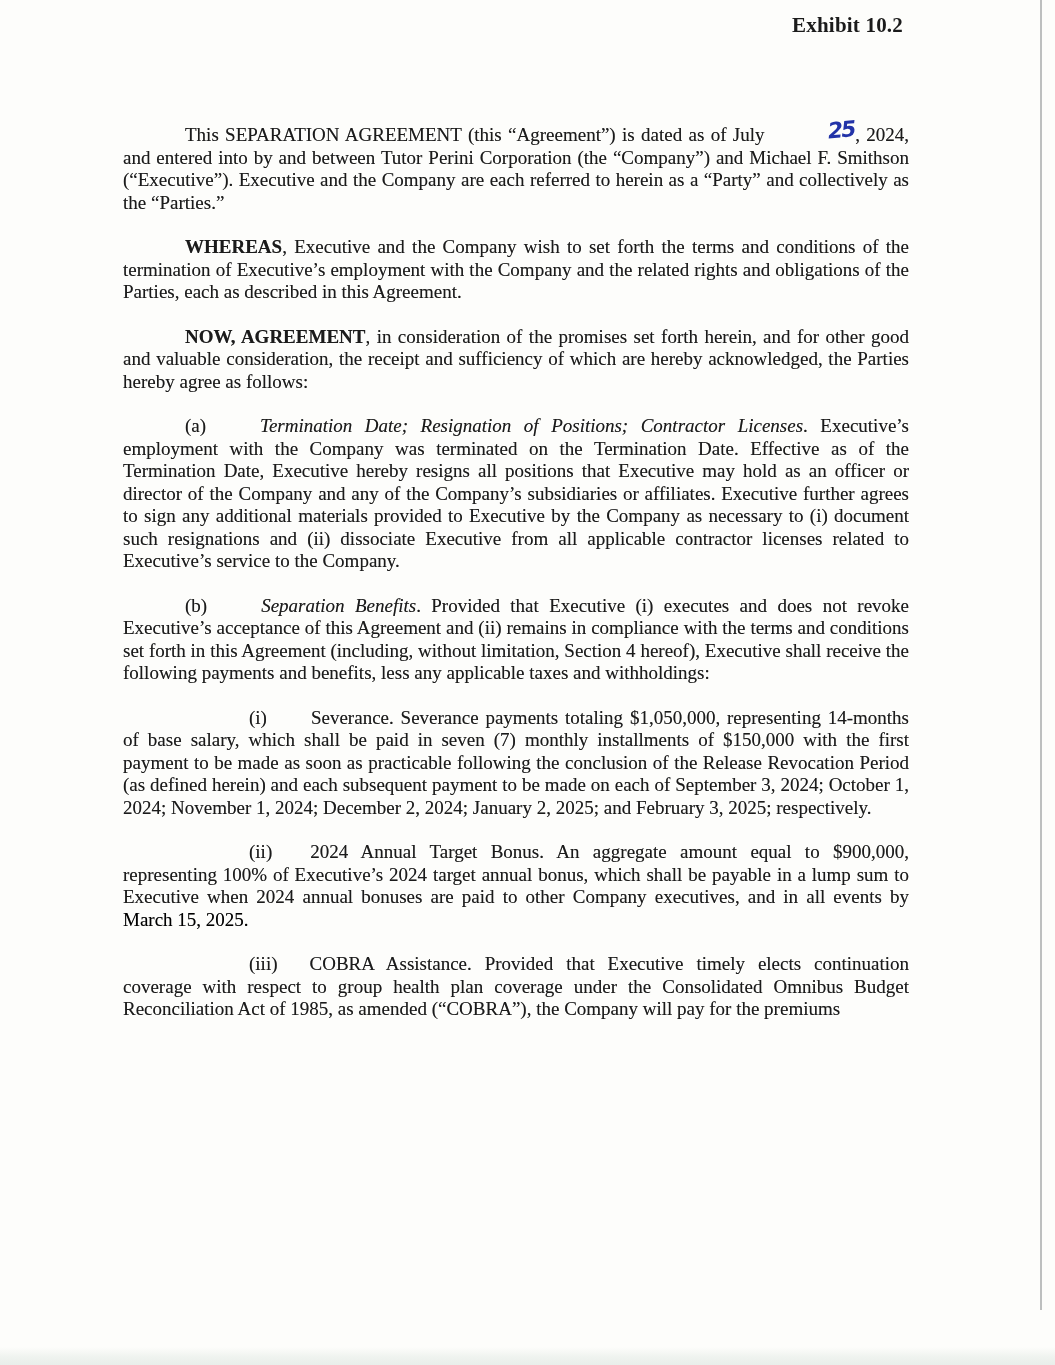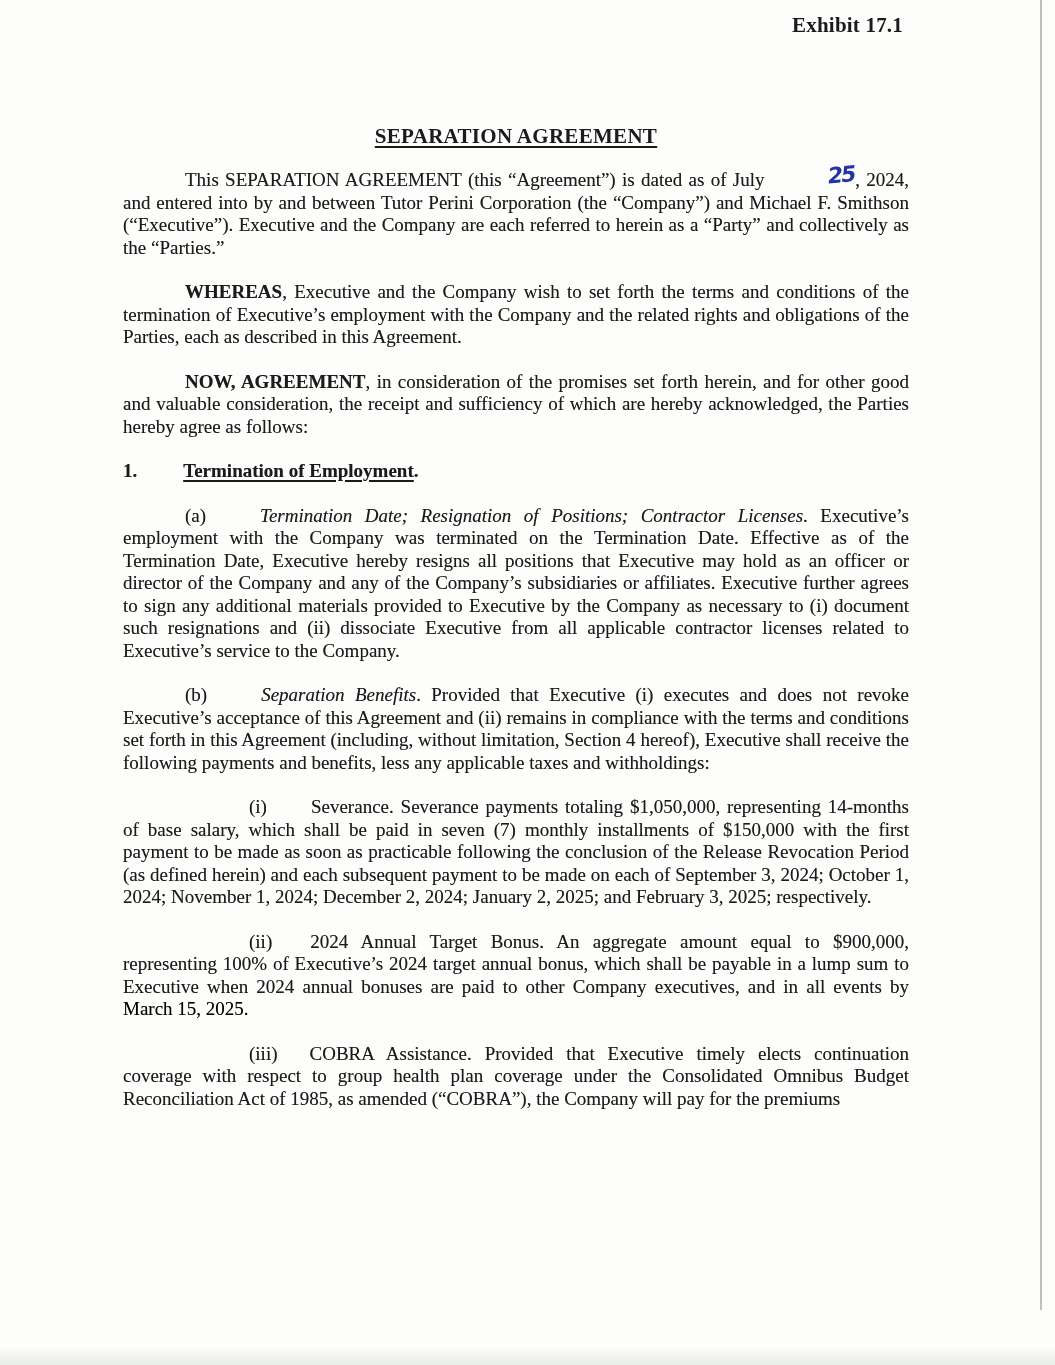--- a/index.html
+++ b/index.html
@@ -83,34 +83,32 @@
     bottom: 0;
     height: 18px;
     background: linear-gradient(to bottom, rgba(240,244,240,0) 0%, #eff3ef 55%, #e9eeea 100%);
   }
 </style>
 </head>
 <body>
 
 <div class="page">
 
-  <div class="exhibit">Exhibit 17.1</div>
+  <div class="exhibit">Exhibit 10.2</div>
 
   <div class="content">
 
-    <h1 class="title">SEPARATION AGREEMENT</h1>
 
     <p class="para indent-1"><span class="run-n">This SEPARATION AGREEMENT (this “</span><span class="run-u">Agreement</span><span class="run-n">”) is dated as of July</span><span class="run-hand">25</span><span class="run-n">, 2024, and entered into by and between Tutor Perini Corporation (the “</span><span class="run-u">Company</span><span class="run-n">”) and Michael F. Smithson (“</span><span class="run-u">Executive</span><span class="run-n">”). Executive and the Company are each referred to herein as a “</span><span class="run-u">Party</span><span class="run-n">” and collectively as the “</span><span class="run-u">Parties</span><span class="run-n">.”</span></p>
 
 
     <p class="para indent-1"><span class="run-b">WHEREAS</span><span class="run-n">, Executive and the Company wish to set forth the terms and conditions of the termination of Executive’s employment with the Company and the related rights and obligations of the Parties, each as described in this Agreement.</span></p>
 
     <p class="para indent-1"><span class="run-b">NOW, AGREEMENT</span><span class="run-n">, in consideration of the promises set forth herein, and for other good and valuable consideration, the receipt and sufficiency of which are hereby acknowledged, the Parties hereby agree as follows:</span></p>
 
-    <p class="para"><span class="run-b">1.</span><span class="run-tab" style="width: 46px;">&nbsp;</span><span class="run-bu">Termination of Employment</span><span class="run-b">.</span></p>
 
     <p class="para indent-1"><span class="run-n">(a)</span><span class="run-tab" style="width: 38px;">&nbsp;</span><span class="run-i">Termination Date; Resignation of Positions; Contractor Licenses</span><span class="run-n">. Executive’s employment with the Company was terminated on the Termination Date. Effective as of the Termination Date, Executive hereby resigns all positions that Executive may hold as an officer or director of the Company and any of the Company’s subsidiaries or affiliates.  Executive further agrees to sign any additional materials provided to Executive by the Company as necessary to (i) document such resignations and (ii) dissociate Executive from all applicable contractor licenses related to Executive’s service to the Company.</span></p>
 
     <p class="para indent-1"><span class="run-n">(b)</span><span class="run-tab" style="width: 38px;">&nbsp;</span><span class="run-i">Separation Benefits</span><span class="run-n">. Provided that Executive (i) executes and does not revoke Executive’s acceptance of this Agreement and (ii) remains in compliance with the terms and conditions set forth in this Agreement (including, without limitation, </span><span class="run-u">Section 4</span><span class="run-n"> hereof), Executive shall receive the following payments and benefits, less any applicable taxes and withholdings:</span></p>
 
     <p class="para indent-2"><span class="run-n">(i)</span><span class="run-tab" style="width: 44px;">&nbsp;</span><span class="run-u">Severance</span><span class="run-n">.  Severance payments totaling $1,050,000, representing 14-months of base salary, which shall be paid in seven (7) monthly installments of $150,000 with the first payment to be made as soon as practicable following the conclusion of the Release Revocation Period (as defined herein) and each subsequent payment to be made on each of September 3, 2024; October 1, 2024; November 1, 2024; December 2, 2024; January 2, 2025; and February 3, 2025; respectively.</span></p>
 
     <p class="para indent-2"><span class="run-n">(ii)</span><span class="run-tab" style="width: 38px;">&nbsp;</span><span class="run-u">2024 Annual Target Bonus</span><span class="run-n">. An aggregate amount equal to $900,000, representing 100% of Executive’s 2024 target annual bonus, which shall be payable in a lump sum to Executive when 2024 annual bonuses are paid to other Company executives, and in all events by </span><span class="run-red">March 15, 2025.</span></p>
 
     <p class="para indent-2"><span class="run-n">(iii)</span><span class="run-tab" style="width: 32px;">&nbsp;</span><span class="run-u">COBRA Assistance</span><span class="run-n">.  Provided that Executive timely elects continuation coverage with respect to group health plan coverage under the Consolidated Omnibus Budget Reconciliation Act of 1985, as amended (“</span><span class="run-u">COBRA</span><span class="run-n">”), the Company will pay for the premiums</span></p>

